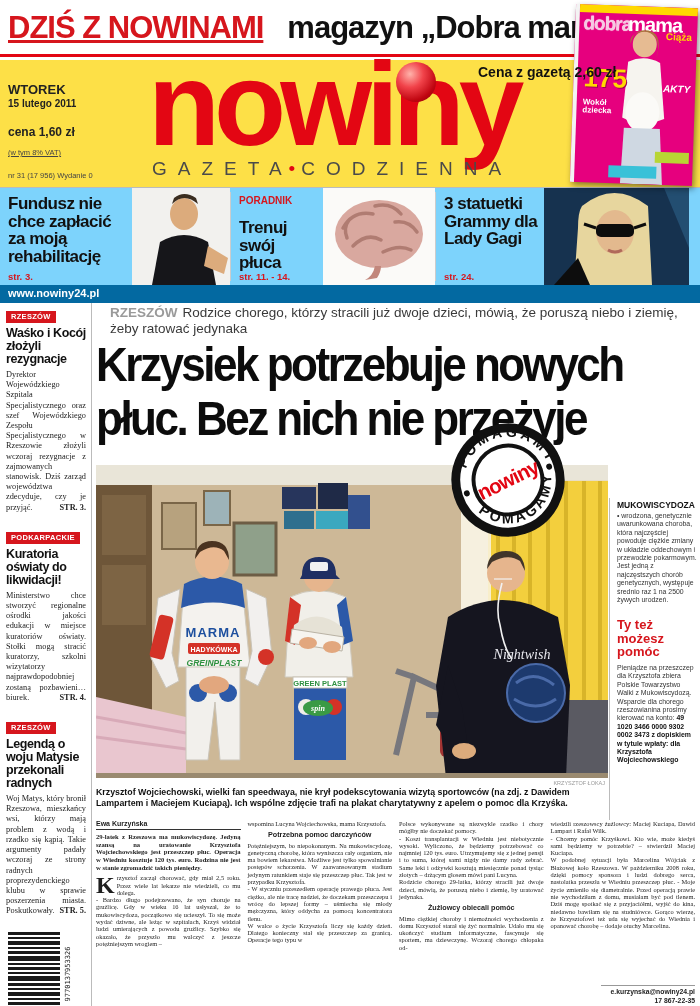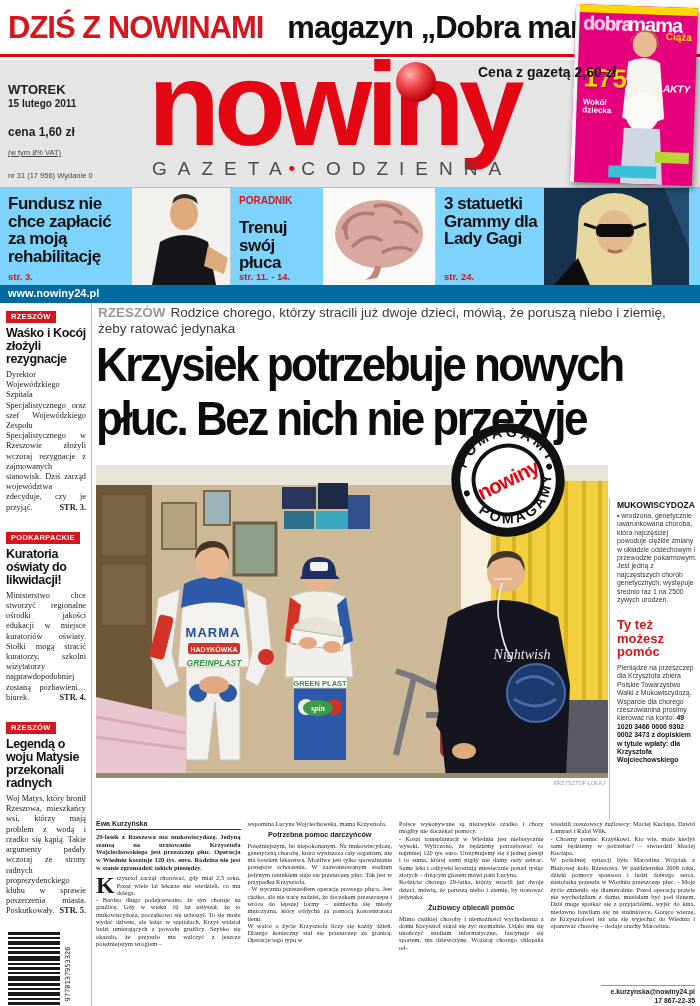--- a/index.html
+++ b/index.html
@@ -7,40 +7,40 @@
   .page {
     position:relative; width:700px; height:1006px; margin:0 auto;
     background:#fff; overflow:hidden;
     font-family:"Liberation Serif", serif; color:#1a1a1a;
     -webkit-hyphens:auto; hyphens:auto;
   }
   
   .banner { position:absolute; left:0; top:0; width:700px; height:57px; background:#fff; border-bottom:3px solid #e30613; }
   .banner-inner { position:absolute; left:8px; top:10px; white-space:nowrap;
     font-family:"Liberation Sans", sans-serif; font-weight:bold; font-size:31px; letter-spacing:-1px; }
-  .banner-red { color:#d6161d; margin-right:24px; }
+  .banner-red { color:#d6161d; margin-right:24px;text-decoration:underline; }
   .banner-black { color:#111; font-weight:bold; }
   
   .mag { position:absolute; left:573px; top:6px; width:122px; height:178px; background:#e6007e;
     transform:rotate(2deg); box-shadow:2px 3px 6px rgba(0,0,0,.45); z-index:8; overflow:hidden;
     font-family:"Liberation Sans", sans-serif; border-left:4px solid #f3f3f3; }
   .mag-topstrip { height:8px; background:#ffd800; }
   .mag-title { padding:1px 4px 0 4px; line-height:18px; white-space:nowrap; }
   .mag-title .a { color:#f6c9e2; font-weight:bold; font-size:19px; letter-spacing:-1px; text-shadow:0 0 1px #fff; }
   .mag-title .b { color:#fff; font-weight:bold; font-size:20px; letter-spacing:-1px; margin-left:-3px; }
   .mag-num { position:absolute; left:6px; top:58px; color:#ffd800; font-weight:bold; font-size:26px; text-shadow:1px 1px 0 #9e0055; }
   .mag-label1 { position:absolute; right:5px; top:24px; color:#ffd800; font-weight:bold; font-size:10px; }
   .mag-label2 { position:absolute; right:5px; top:76px; color:#fff; font-style:italic; font-weight:bold; font-size:10px; }
   .mag-label3 { position:absolute; left:6px; top:94px; color:#fff; font-weight:bold; font-size:8px; width:36px; line-height:8px; }
   .mag-woman { position:absolute; left:38px; top:22px; width:56px; height:156px; }
   .mag-cyanbox { position:absolute; left:34px; bottom:6px; width:48px; height:12px; background:#39c1d8; }
   .mag-greenbox { position:absolute; right:4px; bottom:22px; width:34px; height:11px; background:#b8d534; }
   .price-note { position:absolute; left:478px; top:64px; font-family:"Liberation Sans", sans-serif; font-weight:bold; font-size:14px; color:#111; z-index:9;text-align:right; }
   
-  .masthead { position:absolute; left:0; top:60px; width:700px; height:127px; background:#e5e5e5; }
+  .masthead { position:absolute; left:0; top:60px; width:700px; height:127px; background:#fde047; }
   .mh-info { position:absolute; left:8px; top:22px; font-family:"Liberation Sans", sans-serif; color:#222; }
   .mh-day { font-weight:bold; font-size:13px; }
   .mh-date { font-weight:bold; font-size:10px; margin-top:1px; }
   .mh-price { font-weight:bold; font-size:12px; margin-top:16px; }
   .mh-vat { font-size:7.5px; margin-top:9px; color:#444;text-decoration:underline; }
   .mh-issue { font-size:7.5px; margin-top:14px; color:#444; }
   .logo { position:absolute; left:148px; top:-24px; font-family:"Liberation Sans", sans-serif;
     font-weight:bold; font-size:118px; letter-spacing:-6px; color:#e30613; z-index:2; }
   .logo-dot { position:absolute; left:396px; top:2px; width:40px; height:40px; border-radius:50%;
     background:radial-gradient(circle at 35% 30%, #ffb3ab 0%, #f1434a 35%, #c00510 70%, #7c000a 100%); z-index:3; }
@@ -63,21 +63,21 @@
   .sidebar { position:absolute; left:0; top:0; width:92px; height:703px; border-right:1px solid #bbb; padding:2px 5px 0 6px; }
   .sb-article { margin-bottom:13px; }
   .sb-label { display:inline-block; background:#d6161d; color:#fff; font-family:"Liberation Sans", sans-serif;
     font-weight:bold; font-size:7.5px; letter-spacing:.3px; padding:1px 5px 2px 5px; margin-bottom:4px; }
   .sb-title { font-family:"Liberation Sans", sans-serif; font-weight:bold; font-size:12.5px; line-height:13px; letter-spacing:-0.4px; color:#111; margin-bottom:4px; }
   .sb-text { font-size:8.3px; line-height:10.2px; text-align:justify; color:#222; }
   .sb-page { float:right; font-weight:bold; font-size:8.3px; }
   .barcode { margin-top:4px; }
   
   .main { position:absolute; left:96px; top:0; width:599px; height:703px; }
-  .kicker-row { position:absolute; left:2px; top:2px; width:580px; font-family:"Liberation Sans", sans-serif; font-size:13.5px; line-height:15.5px; color:#3a3a3a; }
+  .kicker-row { position:absolute; left:14px; top:2px; width:580px; font-family:"Liberation Sans", sans-serif; font-size:13.5px; line-height:15.5px; color:#3a3a3a; }
   .kicker { font-weight:bold; color:#9a9a9a; margin-right:5px; }
   .headline { position:absolute; left:0px; top:35px; font-family:"Liberation Sans", sans-serif; font-weight:bold;
     font-size:44px; line-height:50px; letter-spacing:-2.5px; color:#0c0c0c; transform:scale(1.0,1.08); transform-origin:left top; white-space:nowrap; }
   .photo { position:absolute; left:0; top:162px; width:512px; height:313px; display:block; }
   .credit { position:absolute; right:90px; top:477px; font-family:"Liberation Sans", sans-serif; font-size:5.5px; color:#999; }
   .caption { position:absolute; left:0; top:484px; width:512px; font-family:"Liberation Sans", sans-serif; font-weight:bold; font-size:8.8px; line-height:11px; color:#111; }
   
   .stamp { position:absolute; left:449px; top:118px; width:118px; height:118px; z-index:6; }
   
   .infobox { position:absolute; left:609px; top:195px; width:91px; height:322px; border-left:1px solid #bbb; padding:2px 2px 0 7px; overflow:hidden;
@@ -328,20 +328,21 @@
           <path d="M406,118 q-7,26 -2,42 q4,24 12,34" stroke="#f2f2f2" stroke-width="1.6" fill="none"></path>
           <path d="M398,114 h18" stroke="#f2f2f2" stroke-width="1.2"></path>
           <circle cx="440" cy="228" r="29" fill="#1d3a6e" stroke="#4a6aa8" stroke-width="2"></circle>
           <path d="M420,218 q18,-14 38,2 M418,234 q22,14 42,0" stroke="#4a6aa8" stroke-width="3" fill="none"></path>
           <text x="426" y="194" text-anchor="middle" font-family="Liberation Serif, serif" font-style="italic" font-size="14" fill="#e8e8ee">Nightwish</text>
         </g>
         <rect x="0" y="308" width="512" height="5" fill="#9a8a70"></rect>
       </svg>
 
       <div class="credit">KRZYSZTOF ŁOKAJ</div>
+      <div class="caption">Krzysztof Wojciechowski, wielki fan speedwaya, nie krył podekscytowania wizytą sportowców (na zdj. z Dawidem Lampartem i Maciejem Kuciapą). Ich wspólne zdjęcie trafi na plakat charytatywny z apelem o pomoc dla Krzyśka.</div>
 
       <div class="bodycols">
         <div class="bcol">
           <div class="byline">Ewa Kurzyńska</div>
           <div class="lede">29-latek z Rzeszowa ma mukowiscydozę. Jedyną szansą na uratowanie Krzysztofa Wojciechowskiego jest przeszczep płuc. Operacja w Wiedniu kosztuje 120 tys. euro. Rodzina nie jest w stanie zgromadzić takich pieniędzy.</div>
           <p><span class="dropcap">K</span><span class="pre">rzysztof zaczął chorować, gdy miał 2,5 roku. Przez wiele lat lekarze nie wiedzieli, co mu dolega.
 - Bardzo długo podejrzewano, że syn choruje na gruźlicę. Gdy w wieku 16 lat usłyszał, że to mukowiscydoza, początkowo się ucieszył. To się może wydać dziwne, ale leżąc w szpitalach, Krzyś widział ludzi umierających z powodu gruźlicy. Szybko się okazało, że przyszło mu walczyć z jeszcze potężniejszym wrogiem –</span></p>
         </div>
         <div class="bcol">
           <p class="pre">wspomina Lucyna Wojciechowska, mama Krzysztofa.</p>

